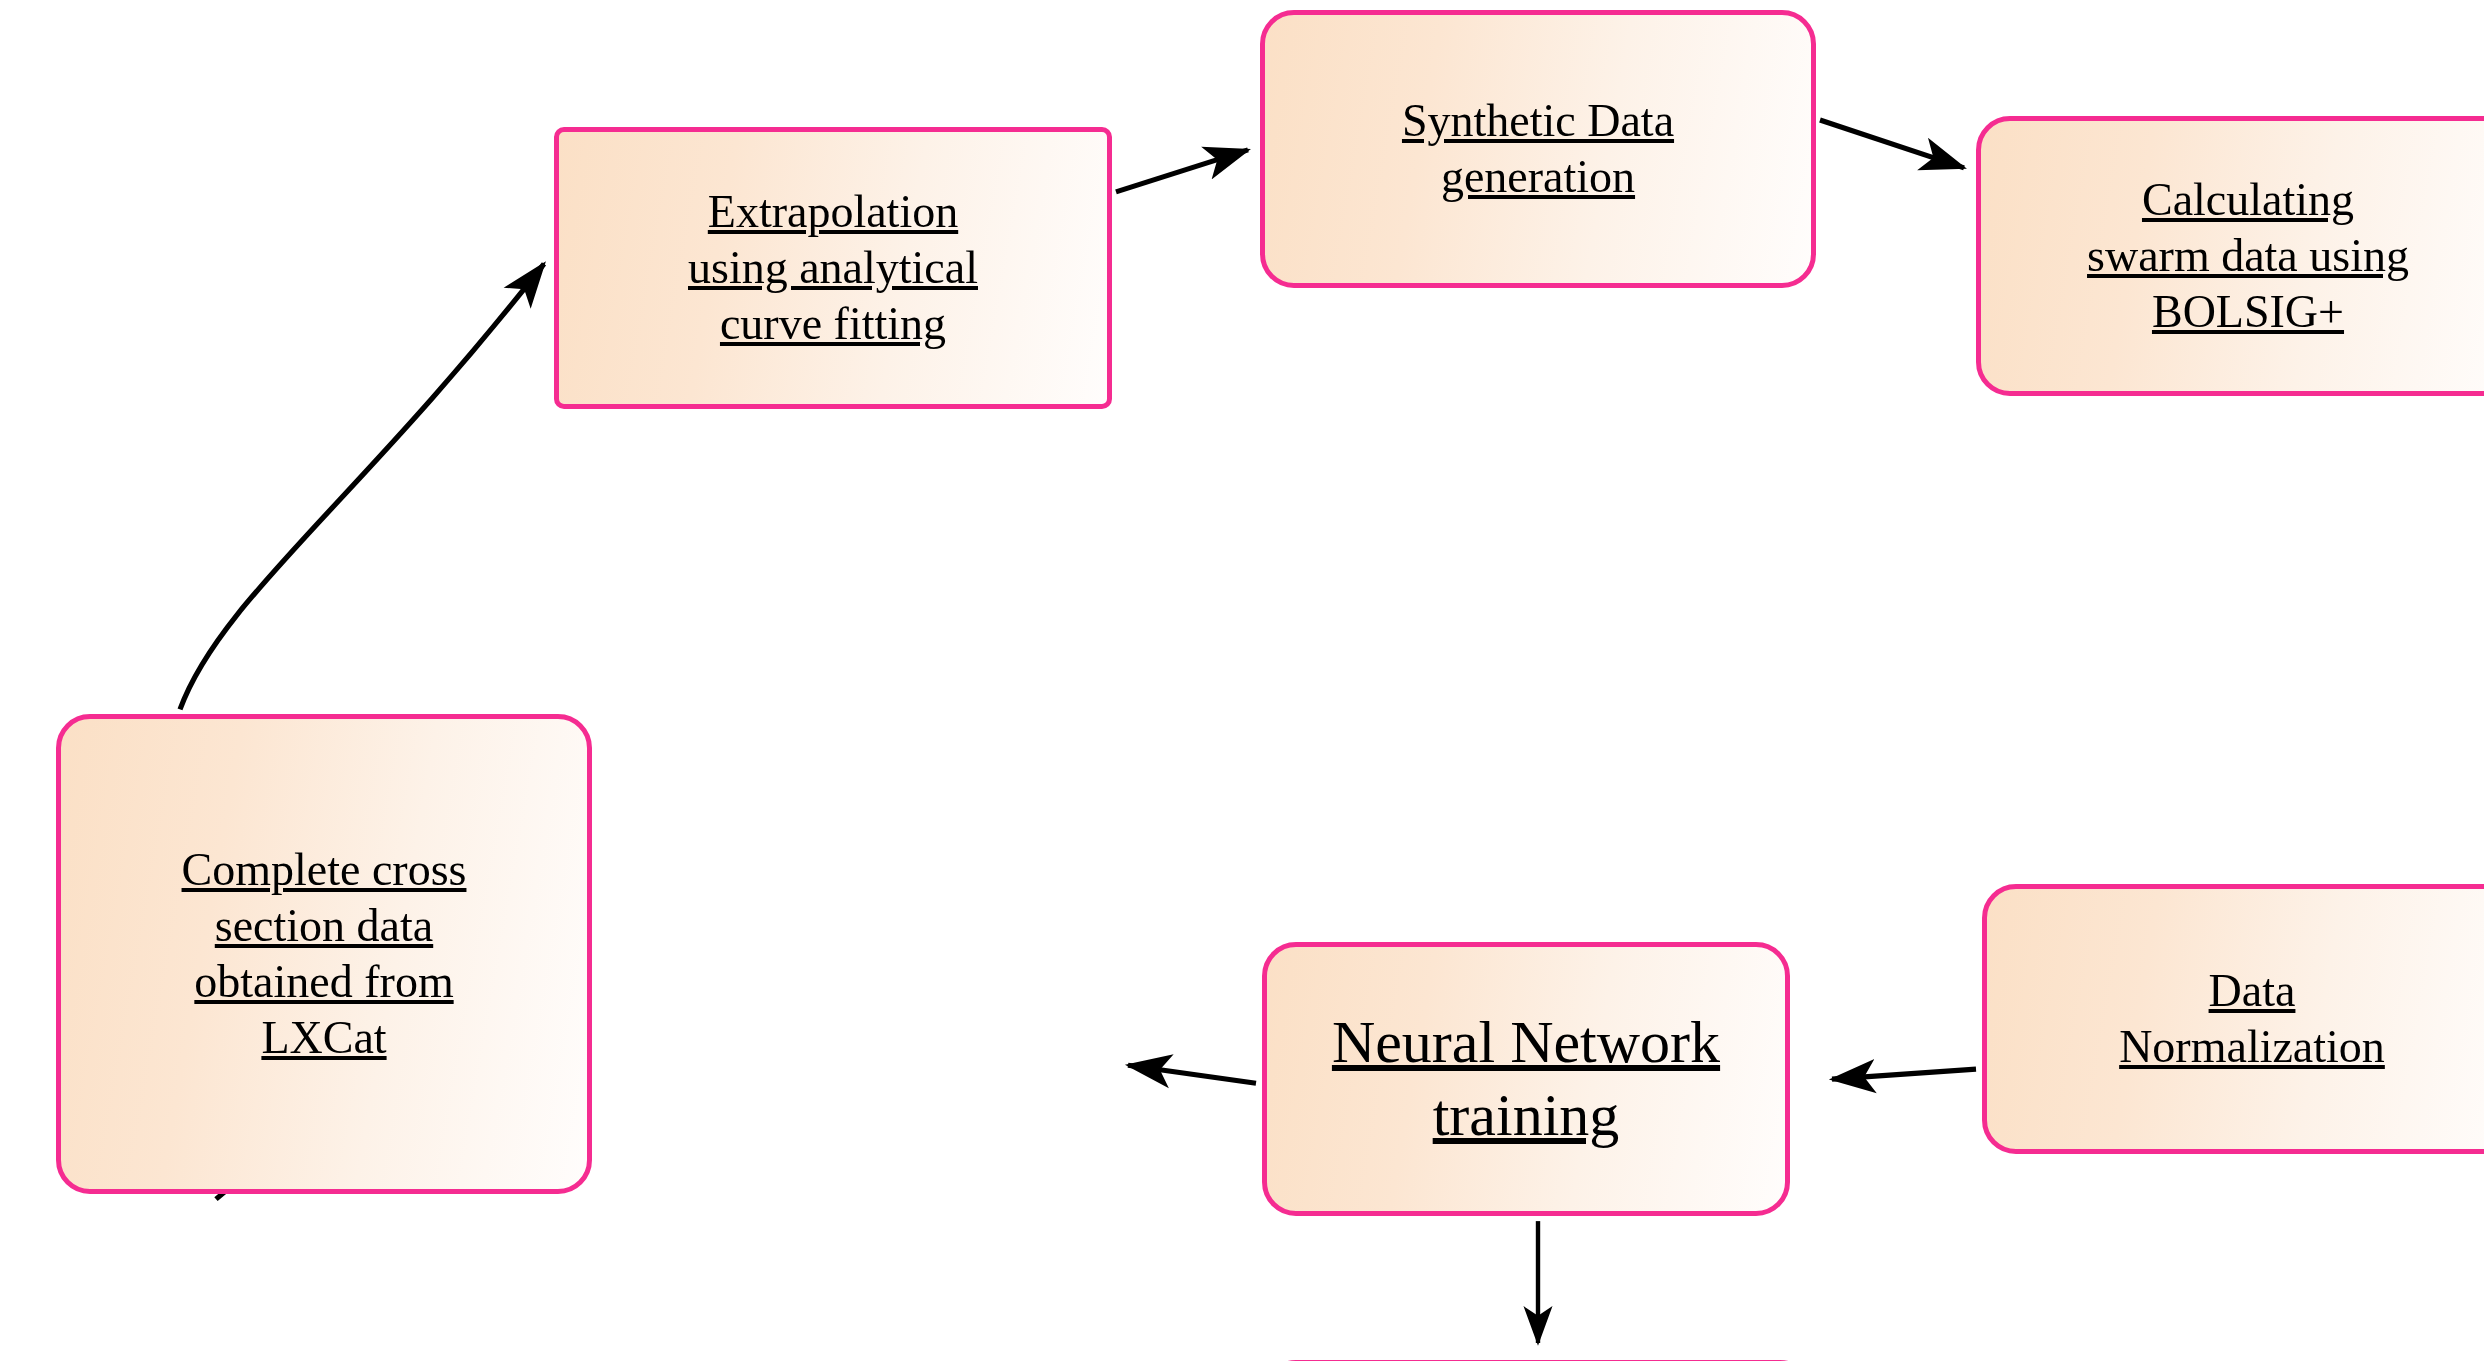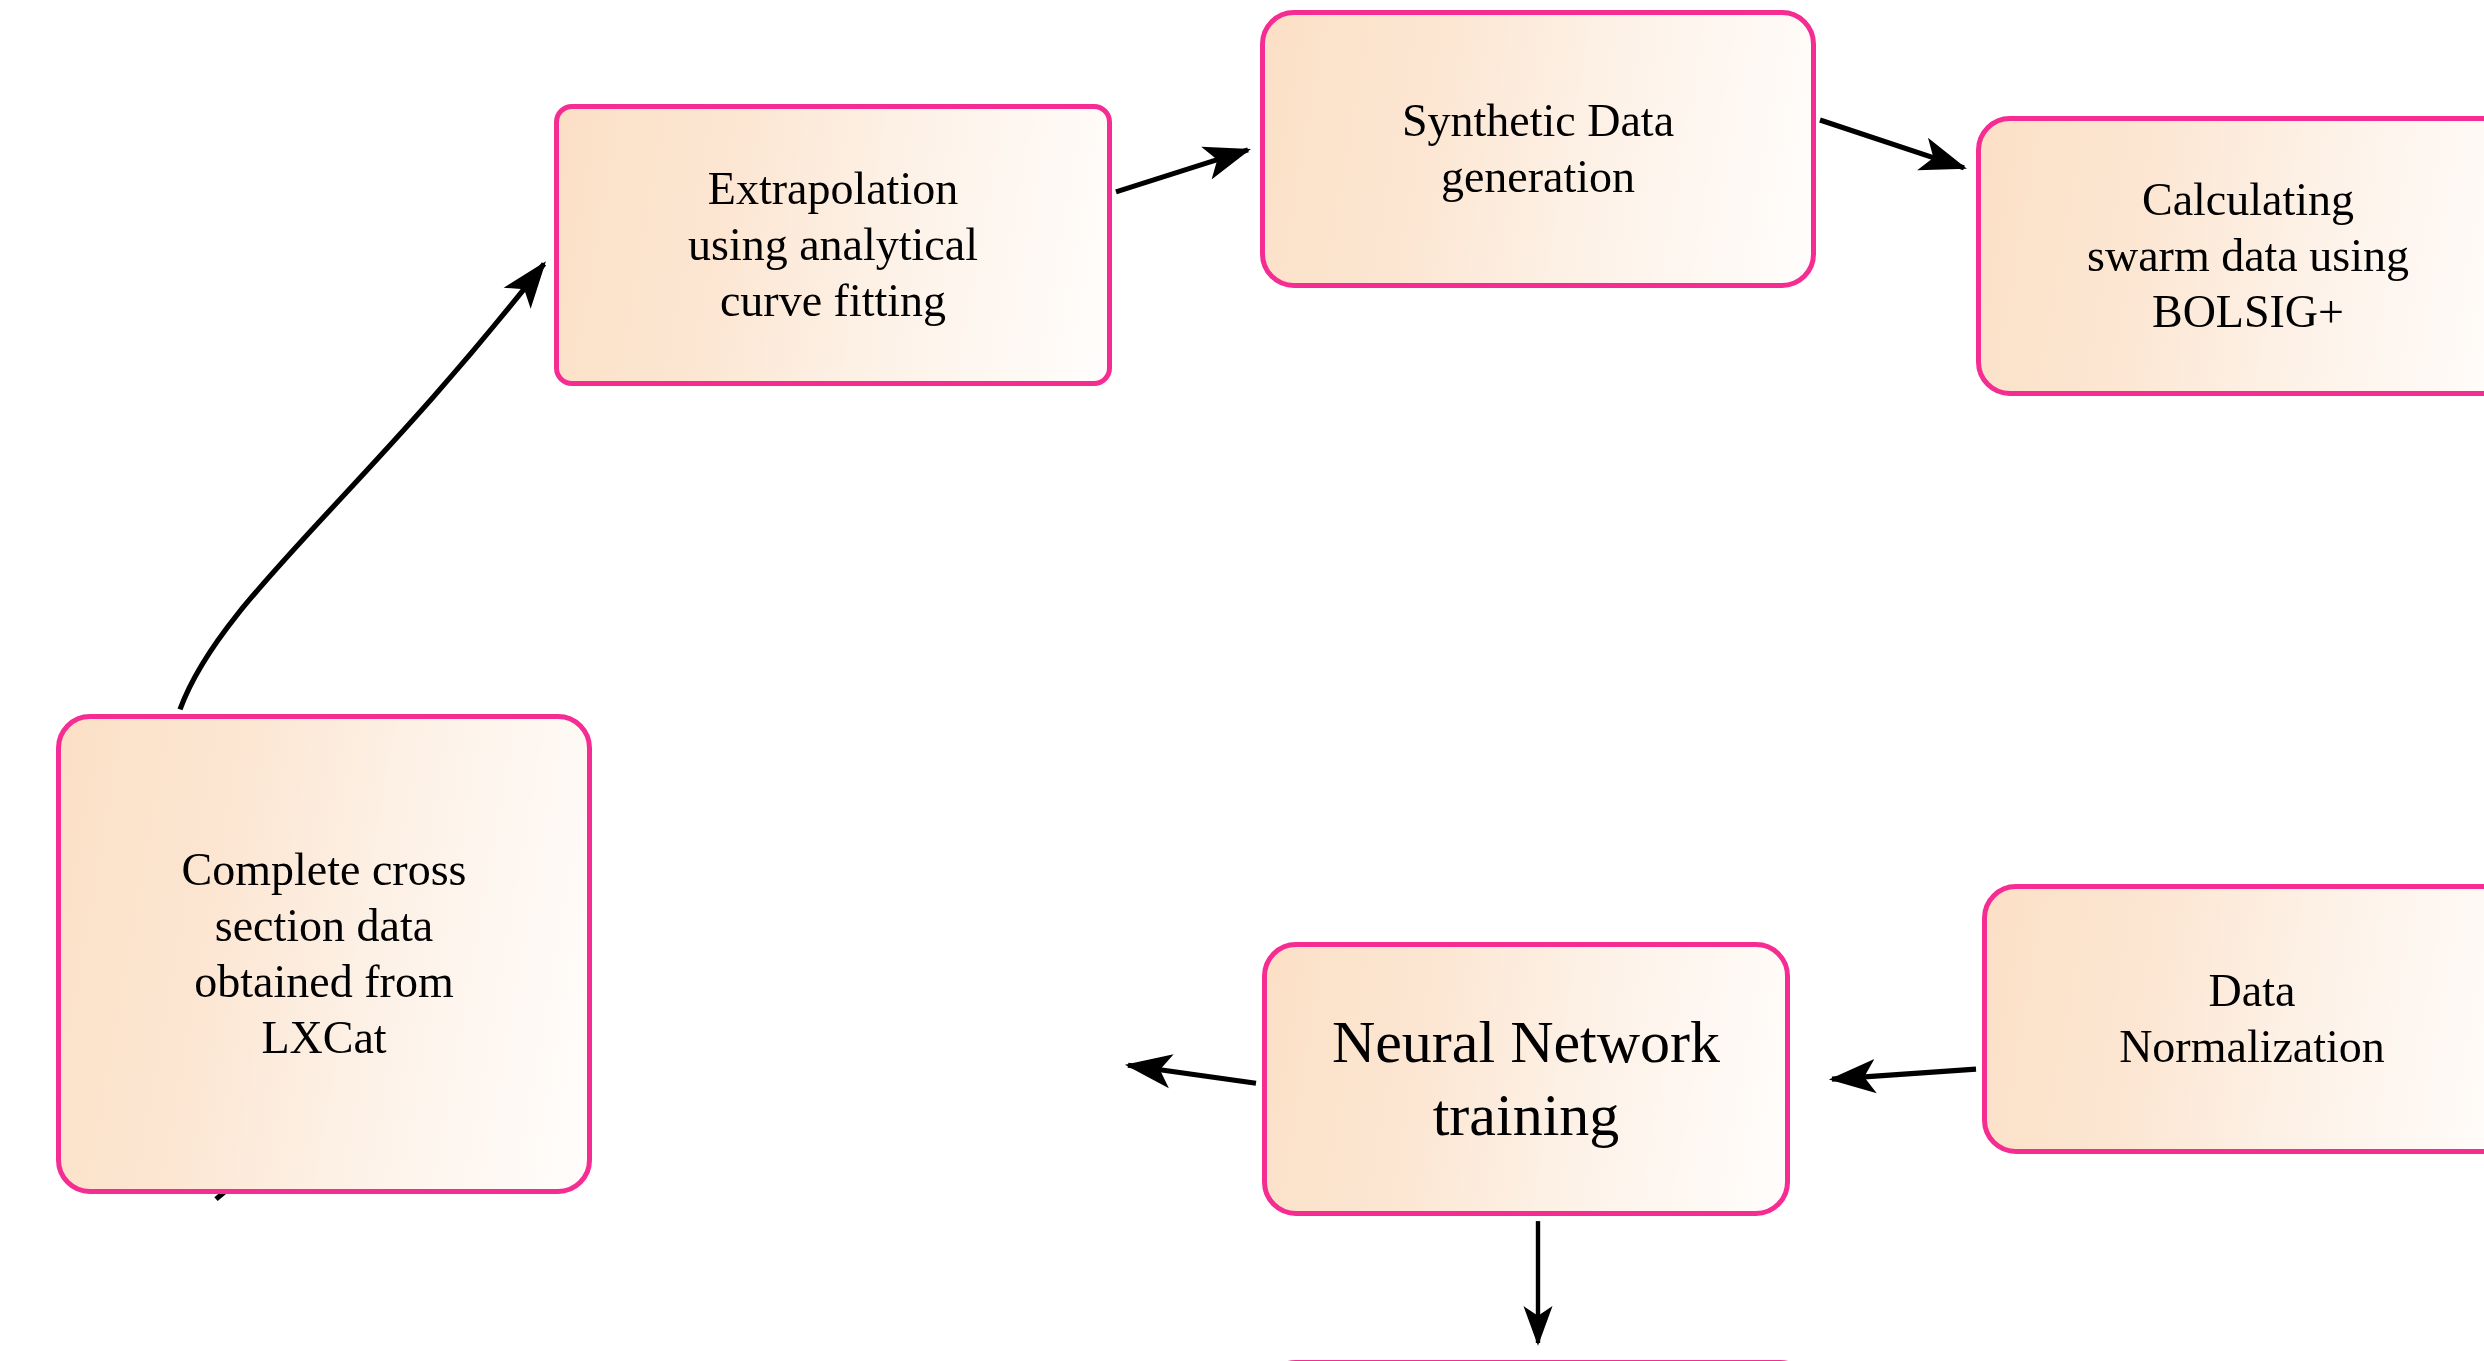--- a/index.html
+++ b/index.html
@@ -33,20 +33,21 @@
     justify-content: center;
     text-align: center;
     color: #000000;
     line-height: 1.22;
     padding: 4px 14px;
   }
   .node-label {
     display: block;
     width: 100%;
     white-space: pre-line;
+    text-decoration: underline;
   }
 </style>
 </head>
 <body>
 
 <div id="canvas" style="background: rgb(255, 255, 255);">
 
   <svg class="flow" viewBox="0 0 1242 681" preserveAspectRatio="none">
     <defs>
       <marker id="arrowhead" markerWidth="9" markerHeight="7" refX="8.4" refY="3.5" orient="auto" markerUnits="strokeWidth">
@@ -76,21 +77,21 @@
     <path d="M 108,600 L 268,466" fill="none" stroke="#000000" stroke-width="2.6" stroke-dasharray="11 9" marker-end="url(#arrowhead-dash)"></path>
   </svg>
 
   <div class="node-box" style="left: 44px; top: 714px; width: 536px; height: 480px; font-size: 46px; border-color: rgb(245, 44, 145); border-radius: 34px; color: rgb(0, 0, 0); margin-left: 12px;">
     <span class="node-label">Complete cross
 section data
 obtained from
 LXCat</span>
   </div>
 
-  <div class="node-box" style="left: 554px; top: 104px; width: 558px; height: 282px; font-size: 46px; border-color: rgb(245, 44, 145); border-radius: 18px; color: rgb(0, 0, 0);">
+  <div class="node-box" style="left: 554px; top: 127px; width: 558px; height: 282px; font-size: 46px; border-color: rgb(245, 44, 145); border-radius: 10px; color: rgb(0, 0, 0);">
     <span class="node-label">Extrapolation
 using analytical
 curve fitting</span>
   </div>
 
   <div class="node-box" style="left: 1260px; top: 10px; width: 556px; height: 278px; font-size: 46px; border-color: rgb(245, 44, 145); border-radius: 34px; color: rgb(0, 0, 0);">
     <span class="node-label">Synthetic Data
 generation</span>
   </div>
 

